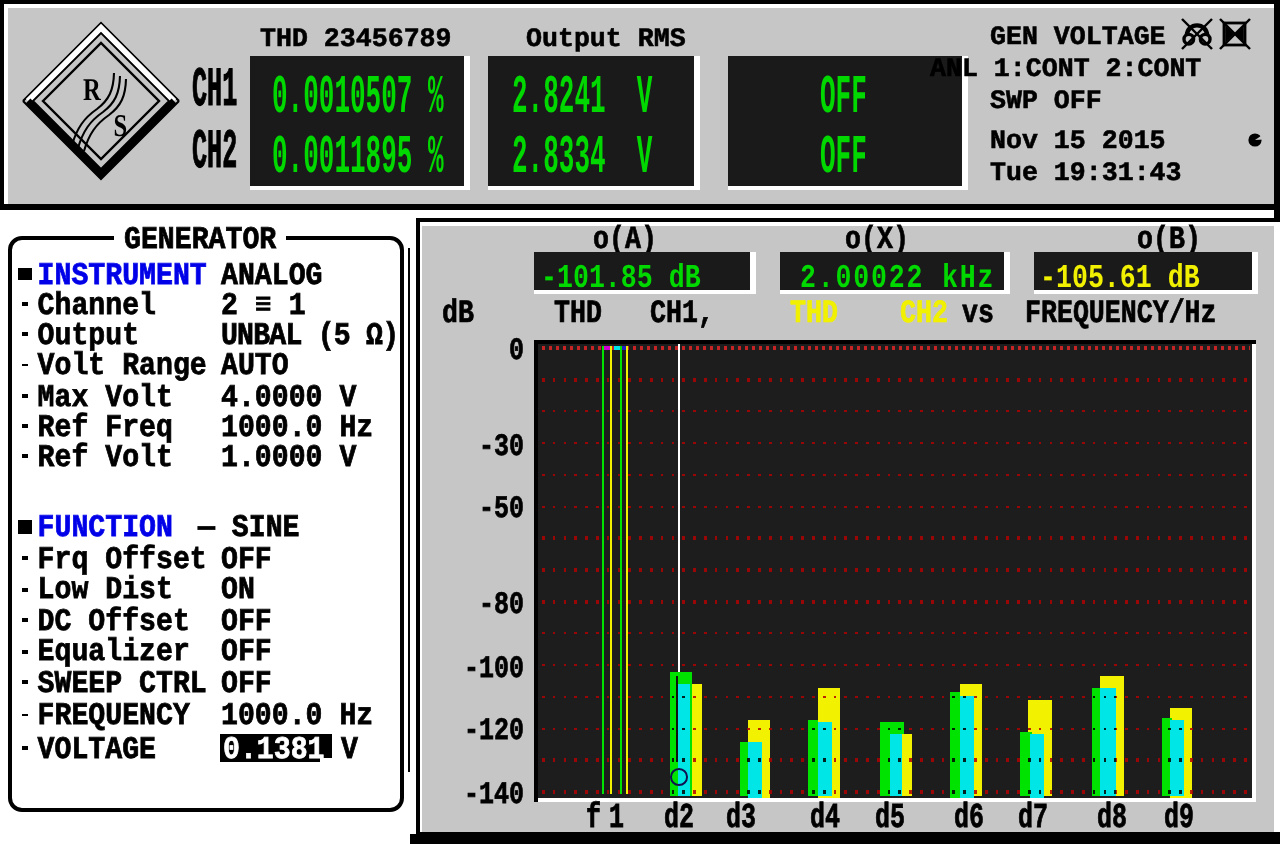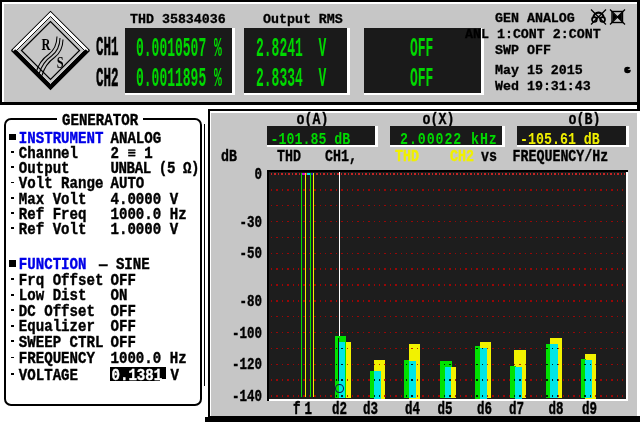--- a/index.html
+++ b/index.html
@@ -42,40 +42,40 @@
       <path d="M28 64.5 C30.5 56 34 51 40.5 46.5 C46.5 42 48.8 37 49 28.5"></path>
       <path d="M31 66 C33.5 57.5 37 52.5 43.5 48 C49.5 43.5 51.8 38.5 52 30"></path>
       <path d="M34 67.5 C36.5 59 40 54 46.5 49.5 C52.5 45 54.8 40 55 31.5"></path>
     </g>
     <g font-family="Liberation Serif" font-size="15.8" font-weight="bold" fill="#000">
       <text x="0" y="0" transform="translate(33.5,42) scale(0.78,1)">R</text>
       <text x="0" y="0" transform="translate(48.8,60) scale(0.78,1)">S</text>
     </g>
   </svg>
 
-  <div class="t s" style="left:130px;top:13px;">THD 35834036</div>
+  <div class="t s" style="left:130px;top:13px;">THD 23456789</div>
   <div class="t s" style="left:263px;top:13px;">Output RMS</div>
   <div class="t s" style="left:96px;top:33.5px;font-size:13.5px;transform:scale(0.93,2.05);">CH1</div>
   <div class="t s" style="left:96px;top:64.5px;font-size:13.5px;transform:scale(0.93,2.05);">CH2</div>
 
   <div class="abs" style="left:125px;top:28px;width:107px;height:65px;background:#1a1a1a;border-right:3px solid #fff;border-bottom:2px solid #fff;box-sizing:content-box;"></div>
   <div class="abs" style="left:244px;top:28px;width:103px;height:65px;background:#1a1a1a;border-right:3px solid #fff;border-bottom:2px solid #fff;"></div>
   <div class="abs" style="left:364px;top:28px;width:117px;height:65px;background:#1a1a1a;border-right:3px solid #fff;border-bottom:2px solid #fff;"></div>
   <div class="t g" style="left:136px;top:34.5px;font-size:13px;transform:scale(1,2.1);">0.0010507 %</div>
   <div class="t g" style="left:136px;top:64.5px;font-size:13px;transform:scale(1,2.1);">0.0011895 %</div>
   <div class="t g" style="left:256px;top:34.5px;font-size:13px;transform:scale(1,2.1);">2.8241  V</div>
   <div class="t g" style="left:256px;top:64.5px;font-size:13px;transform:scale(1,2.1);">2.8334  V</div>
   <div class="t g" style="left:410px;top:34.5px;font-size:13px;transform:scale(1,2.1);">OFF</div>
   <div class="t g" style="left:410px;top:64.5px;font-size:13px;transform:scale(1,2.1);">OFF</div>
 
-  <div class="t s" style="left:495px;top:12px;">GEN ANALOG</div>
+  <div class="t s" style="left:495px;top:12px;">GEN VOLTAGE</div>
   <div class="t s" style="left:465px;top:28px;">ANL 1:CONT 2:CONT</div>
   <div class="t s" style="left:495px;top:43.5px;">SWP OFF</div>
-  <div class="t s" style="left:495px;top:64px;">May 15 2015</div>
-  <div class="t s" style="left:495px;top:80px;">Wed 19:31:43</div>
+  <div class="t s" style="left:495px;top:64px;">Nov 15 2015</div>
+  <div class="t s" style="left:495px;top:80px;">Tue 19:31:43</div>
 
   <svg class="abs" style="left:590px;top:9px;" width="17" height="16" viewBox="0 0 17 16">
     <g stroke="#000" stroke-width="1.2" fill="none">
       <line x1="1" y1="0.5" x2="16" y2="15.5"></line>
         <line x1="16" y1="0.5" x2="1" y2="15.5"></line>
     </g>
     <path d="M3.5 8.5 A 5 4.8 0 0 1 13.5 8.5" fill="none" stroke="#000" stroke-width="2.2"></path>
     <circle cx="4.4" cy="10.6" r="2.4" fill="none" stroke="#000" stroke-width="1.7"></circle>
     <circle cx="12.6" cy="10.6" r="2.4" fill="none" stroke="#000" stroke-width="1.7"></circle>
   </svg>

